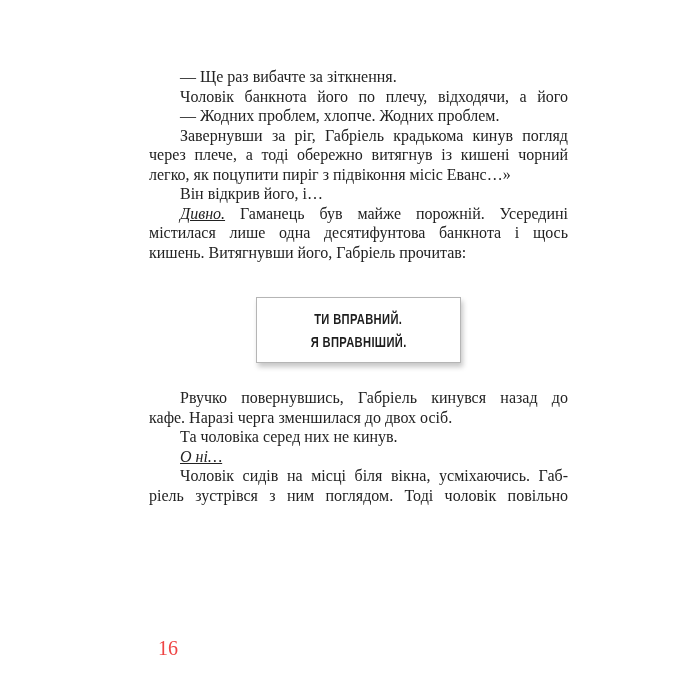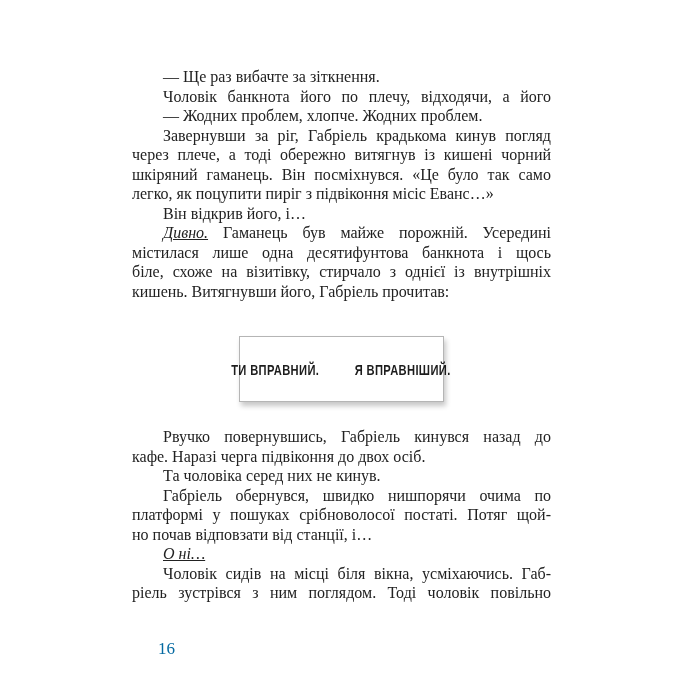--- a/index.html
+++ b/index.html
@@ -10,61 +10,61 @@
   .page {
     position: relative;
     width: 700px; height: 700px;
     background: #ffffff;
     overflow: hidden;
     font-family: "Liberation Serif", serif;
     color: #222222;
   }
   .text-column {
     position: absolute;
-    left: 132px; top: 67px;
+    left: 149px; top: 67px;
     width: 419px;
     font-size: 16px;
     line-height: 19.5px;
   }
   .para { margin: 0; }
   .line {
     text-align: justify;
     text-align-last: justify;
   }
   .line.lastline { text-align-last: left; }
   .line.indent { text-indent: 31px; }
   .it { font-style: italic; text-decoration: underline; }
   .card {
     width: 203px; height: 64px;
     margin: 35px auto 25px;
     background: #ffffff;
     border: 1px solid #b5b5b5;
     box-shadow: 2px 4px 5px rgba(0,0,0,0.22);
     display: flex;
-    flex-direction: row;
+    flex-direction: column;
     align-items: center;
     justify-content: center;
   }
   .card-line {
     font-family: "Liberation Sans", sans-serif;
     font-weight: 700;
     font-size: 15.5px;
     line-height: 23px;
     letter-spacing: 0.5px;
     transform: scaleX(0.72);
     color: #1d1d1d;
     white-space: nowrap;
     text-align: center;
   }
   .page-number {
     position: absolute;
     left: 158px; top: 639px;
-    font-size: 17px;
+    font-size: 20px;
     line-height: 19px;
-    color: #0369a1;
+    color: #ef4444;
     text-align: right;
   }
 </style>
 </head>
 <body>
 
 <div class="page">
   <div class="text-column">
     <div id="block-top">
         <div class="para">
@@ -72,49 +72,42 @@
         </div>
         <div class="para">
           <div class="line indent"><span class="">Чоловік банкнота його по плечу, відходячи, а його</span></div>
         </div>
         <div class="para">
           <div class="line lastline indent"><span class="">— Жодних проблем, хлопче. Жодних проблем.</span></div>
         </div>
         <div class="para">
           <div class="line indent"><span class="">Завернувши за ріг, Габріель крадькома кинув погляд</span></div>
           <div class="line"><span class="">через плече, а тоді обережно витягнув із кишені чорний</span></div>
-          <div class="line"><span class="">шкіряний гаманець. Він посміхнувся. «Це було так само</span></div>
           <div class="line lastline"><span class="">легко, як поцупити пиріг з підвіконня місіс Еванс…»</span></div>
         </div>
         <div class="para">
           <div class="line lastline indent"><span class="">Він відкрив його, і…</span></div>
         </div>
         <div class="para">
           <div class="line indent"><span class="it">Дивно.</span><span class=""> Гаманець був майже порожній. Усередині</span></div>
           <div class="line"><span class="">містилася лише одна десятифунтова банкнота і щось</span></div>
-          <div class="line"><span class="">біле, схоже на візитівку, стирчало з однієї із внутрішніх</span></div>
           <div class="line lastline"><span class="">кишень. Витягнувши його, Габріель прочитав:</span></div>
         </div>
       </div>
     <div class="card">
       <div class="card-line">ТИ ВПРАВНИЙ.</div>
       <div class="card-line">Я ВПРАВНІШИЙ.</div>
     </div>
     <div id="block-bottom">
         <div class="para">
           <div class="line indent"><span class="">Рвучко повернувшись, Габріель кинувся назад до</span></div>
-          <div class="line lastline"><span class="">кафе. Наразі черга підвіконня до двох осіб.</span></div>
+          <div class="line lastline"><span class="">кафе. Наразі черга зменшилася до двох осіб.</span></div>
         </div>
         <div class="para">
           <div class="line lastline indent"><span class="">Та чоловіка серед них не кинув.</span></div>
-        </div>
-        <div class="para">
-          <div class="line indent"><span class="">Габріель обернувся, швидко нишпорячи очима по</span></div>
-          <div class="line"><span class="">платформі у пошуках срібноволосої постаті. Потяг щой-</span></div>
-          <div class="line lastline"><span class="">но почав відповзати від станції, і…</span></div>
         </div>
         <div class="para">
           <div class="line lastline indent"><span class="it">О ні…</span></div>
         </div>
         <div class="para">
           <div class="line indent"><span class="">Чоловік сидів на місці біля вікна, усміхаючись. Габ-</span></div>
           <div class="line"><span class="">ріель зустрівся з ним поглядом. Тоді чоловік повільно</span></div>
         </div>
       </div>
   </div>

